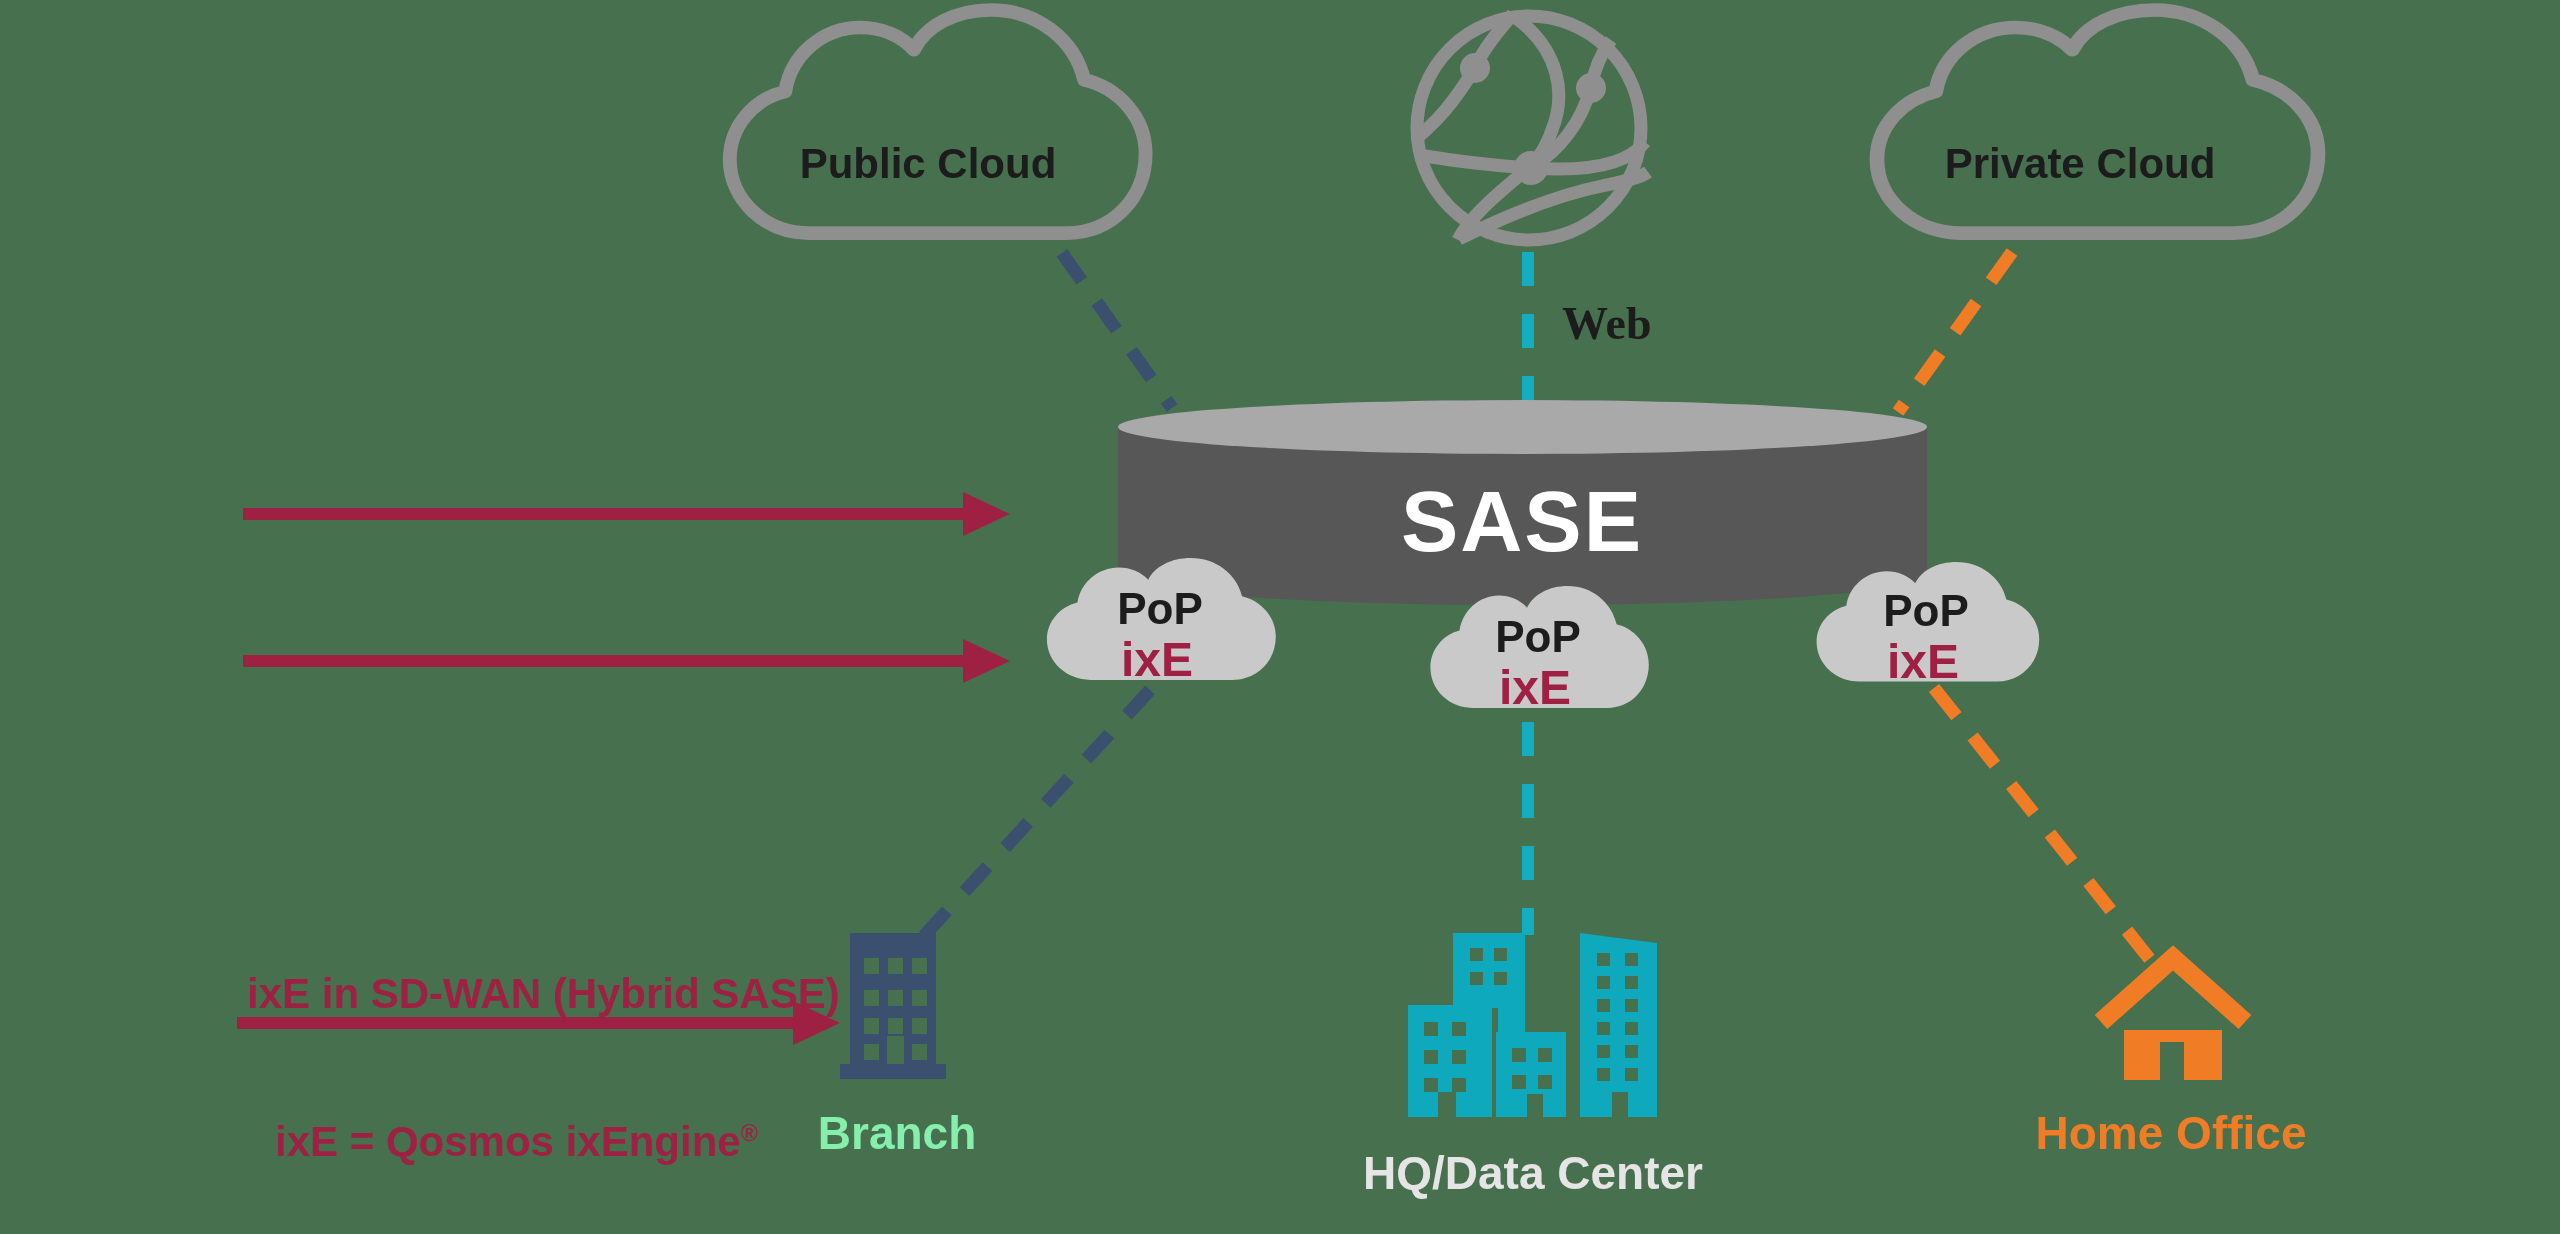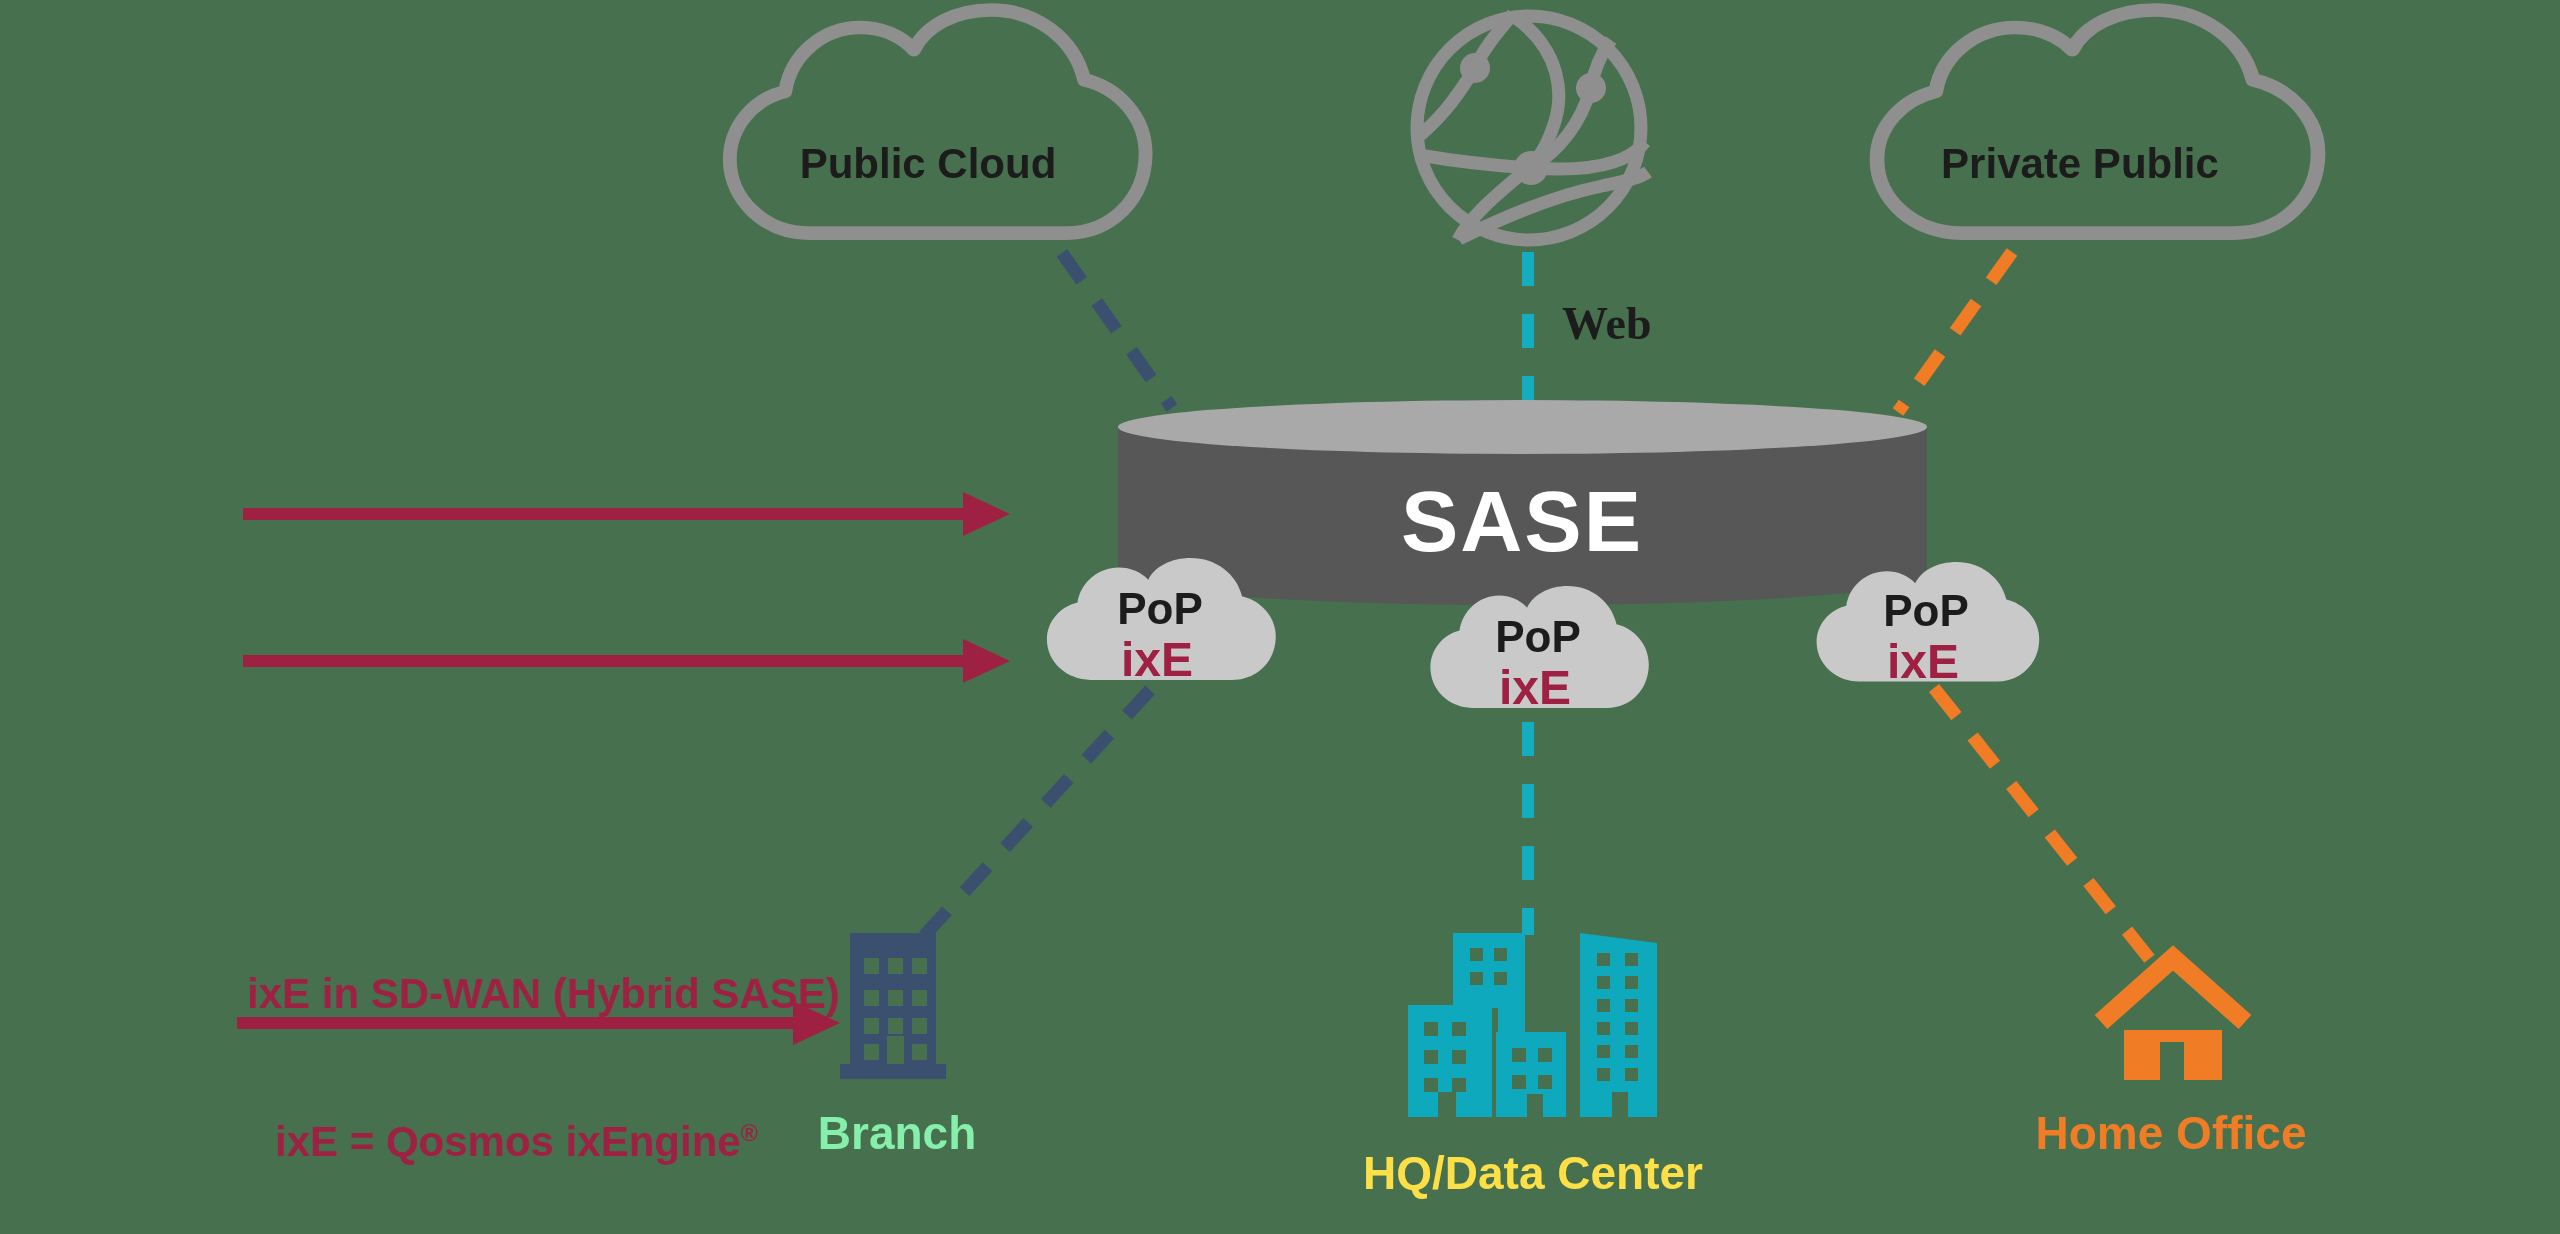--- a/index.html
+++ b/index.html
@@ -14,21 +14,21 @@
   .lbl{
     position:absolute;
     font-weight:700;
     white-space:nowrap;
     letter-spacing:0px;
   }
   .ctr{transform:translateX(-50%);text-align:center;}
   .black{color:#1c1c1c;}
   .crimson{color:#9e2144;}
   .navy{color:#86efac;}
-  .teal{color:#fde047;}
+  .teal{color:#e5e5e5;}
   .orange{color:#f07d26;}
   .white{color:#ffffff;}
   .lbl sup{font-size:0.55em;vertical-align:super;}
 </style>
 </head>
 <body>
 
 <div class="stage">
 
   <svg width="2560" height="1234" viewBox="0 0 2560 1234">
@@ -153,21 +153,21 @@
 
     <g>
       <path d="M 2101 1022 L 2173 958 L 2245 1022" fill="none" stroke="#f07d26" stroke-width="19"></path>
       <rect x="2124" y="1030" width="98" height="50" fill="#f07d26"></rect>
       <rect x="2160" y="1042" width="24" height="38" fill="#47704e"></rect>
     </g>
   </svg>
 
   <div class="lbl ctr black" style="left:928px;top:140px;font-size:42px;">Public Cloud</div>
   <div class="lbl black" style="left:1562px;top:297px;font-size:46px;font-family:Liberation Serif, serif;">Web</div>
-  <div class="lbl ctr black" style="left:2080px;top:140px;font-size:42px;">Private Public</div>
+  <div class="lbl ctr black" style="left:2080px;top:140px;font-size:42px;">Private Cloud</div>
 
   <div class="lbl ctr white" style="left:1522px;top:472px;font-size:86px;letter-spacing:2px;">SASE</div>
 
   <div class="lbl ctr black" style="left:1160px;top:584px;font-size:44px;">PoP</div>
   <div class="lbl ctr crimson" style="left:1157px;top:632px;font-size:48px;">ixE</div>
   <div class="lbl ctr black" style="left:1538px;top:612px;font-size:44px;">PoP</div>
   <div class="lbl ctr crimson" style="left:1535px;top:660px;font-size:48px;">ixE</div>
   <div class="lbl ctr black" style="left:1926px;top:586px;font-size:44px;">PoP</div>
   <div class="lbl ctr crimson" style="left:1923px;top:634px;font-size:48px;">ixE</div>
 

